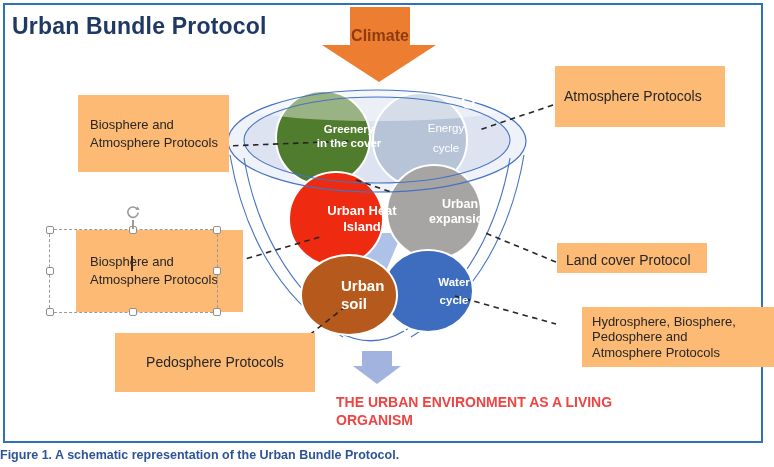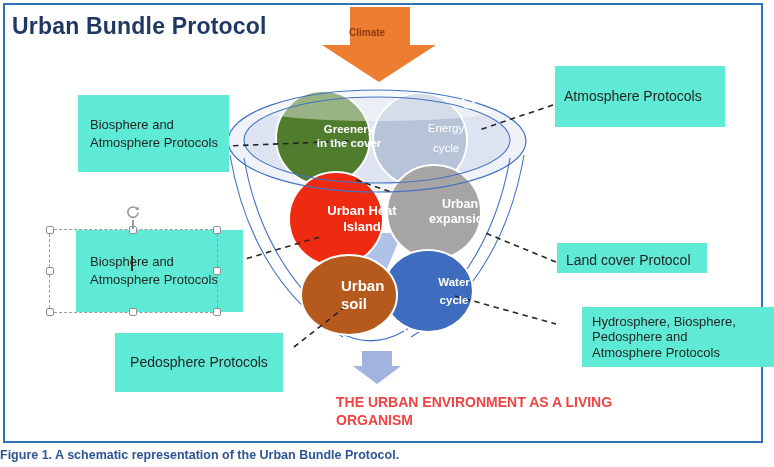--- a/index.html
+++ b/index.html
@@ -3,24 +3,24 @@
 <meta charset="utf-8">
 <style>
   html,body{margin:0;padding:0;background:#ffffff;}
   #stage{position:relative;width:774px;height:467px;background:#ffffff;overflow:hidden;
          font-family:"Liberation Sans", sans-serif;}
   #frame{position:absolute;left:3px;top:3px;width:760px;height:440px;border:2px solid #2E74B5;box-sizing:border-box;}
   .abs{position:absolute;}
   .preline{white-space:pre-line;margin-left:26px;}
   #title{left:12px;top:13px;font-size:23px;font-weight:bold;color:#1F3864;letter-spacing:0.2px;}
   #diagram-svg{position:absolute;left:0;top:0;width:774px;height:467px;}
-  .callout{position:absolute;background:#5eead4;color:#262626;font-size:13px;line-height:1.35;
+  .callout{position:absolute;background:#fdba74;color:#262626;font-size:13px;line-height:1.35;
            display:flex;align-items:center;box-sizing:border-box;}
   .circle-label{position:absolute;color:#ffffff;text-align:center;line-height:1.2;transform:translate(-50%,-50%);}
-  #climate-label{left:349px;top:27px;width:62px;text-align:left;font-size:10px;font-weight:bold;color:#8E3B10;}
+  #climate-label{left:349px;top:27px;width:62px;text-align:center;font-size:16px;font-weight:bold;color:#8E3B10;}
   #bottom-statement{left:310px;top:393px;width:440px;font-size:14px;font-weight:bold;color:#ef4444;line-height:1.3;}
   #caption{left:0;top:448px;width:774px;text-align:left;font-size:12.5px;font-weight:600;color:#2F5496;}
   
   #selection-frame{position:absolute;left:49px;top:229px;width:169px;height:84px;
                    border:1.2px dashed #9a9a9a;box-sizing:border-box;}
   .handle{position:absolute;width:8px;height:8px;background:#ffffff;border:1.2px solid #8f8f8f;
           border-radius:2px;box-sizing:border-box;}
   #rotate-stem{position:absolute;left:132px;top:220px;width:1.5px;height:9px;background:#9a9a9a;}
   #rotate-handle{position:absolute;left:125px;top:204px;width:16px;height:16px;}
   #text-caret{position:absolute;left:131px;top:256px;width:1.6px;height:15px;background:#3a2a1a;}
@@ -86,21 +86,21 @@
 cycle</div>
   <div class="circle-label preline" style="left:347px;top:295px;font-size:15px;font-weight:bold;text-align:left;width:64px;">Urban
 soil</div>
 
   <div class="callout preline" style="left:52px;top:95px;width:151px;height:77px;padding-left:12px;">Biosphere and
 Atmosphere Protocols</div>
 
   <div class="callout preline" style="left:50px;top:230px;width:167px;height:82px;padding-left:14px;">Biosphere and
 Atmosphere Protocols</div>
 
-  <div class="callout" style="left:115px;top:333px;width:168px;height:59px;justify-content:center;font-size:14px;">Pedosphere Protocols</div>
+  <div class="callout" style="left:115px;top:333px;width:200px;height:59px;justify-content:center;font-size:14px;">Pedosphere Protocols</div>
 
   <div class="callout" style="left:555px;top:66px;width:170px;height:61px;padding-left:9px;font-size:14px;">Atmosphere Protocols</div>
 
   <div class="callout" style="left:557px;top:243px;width:150px;height:30px;padding-left:9px;font-size:14px;align-items:flex-start;padding-top:8px;">Land cover Protocol</div>
 
   <div class="callout preline" style="left:556px;top:307px;width:204px;height:60px;padding-left:10px;font-size:13px;line-height:1.18;">Hydrosphere, Biosphere,
 Pedosphere and
 Atmosphere Protocols</div>
 
   <div id="selection-frame"></div>

